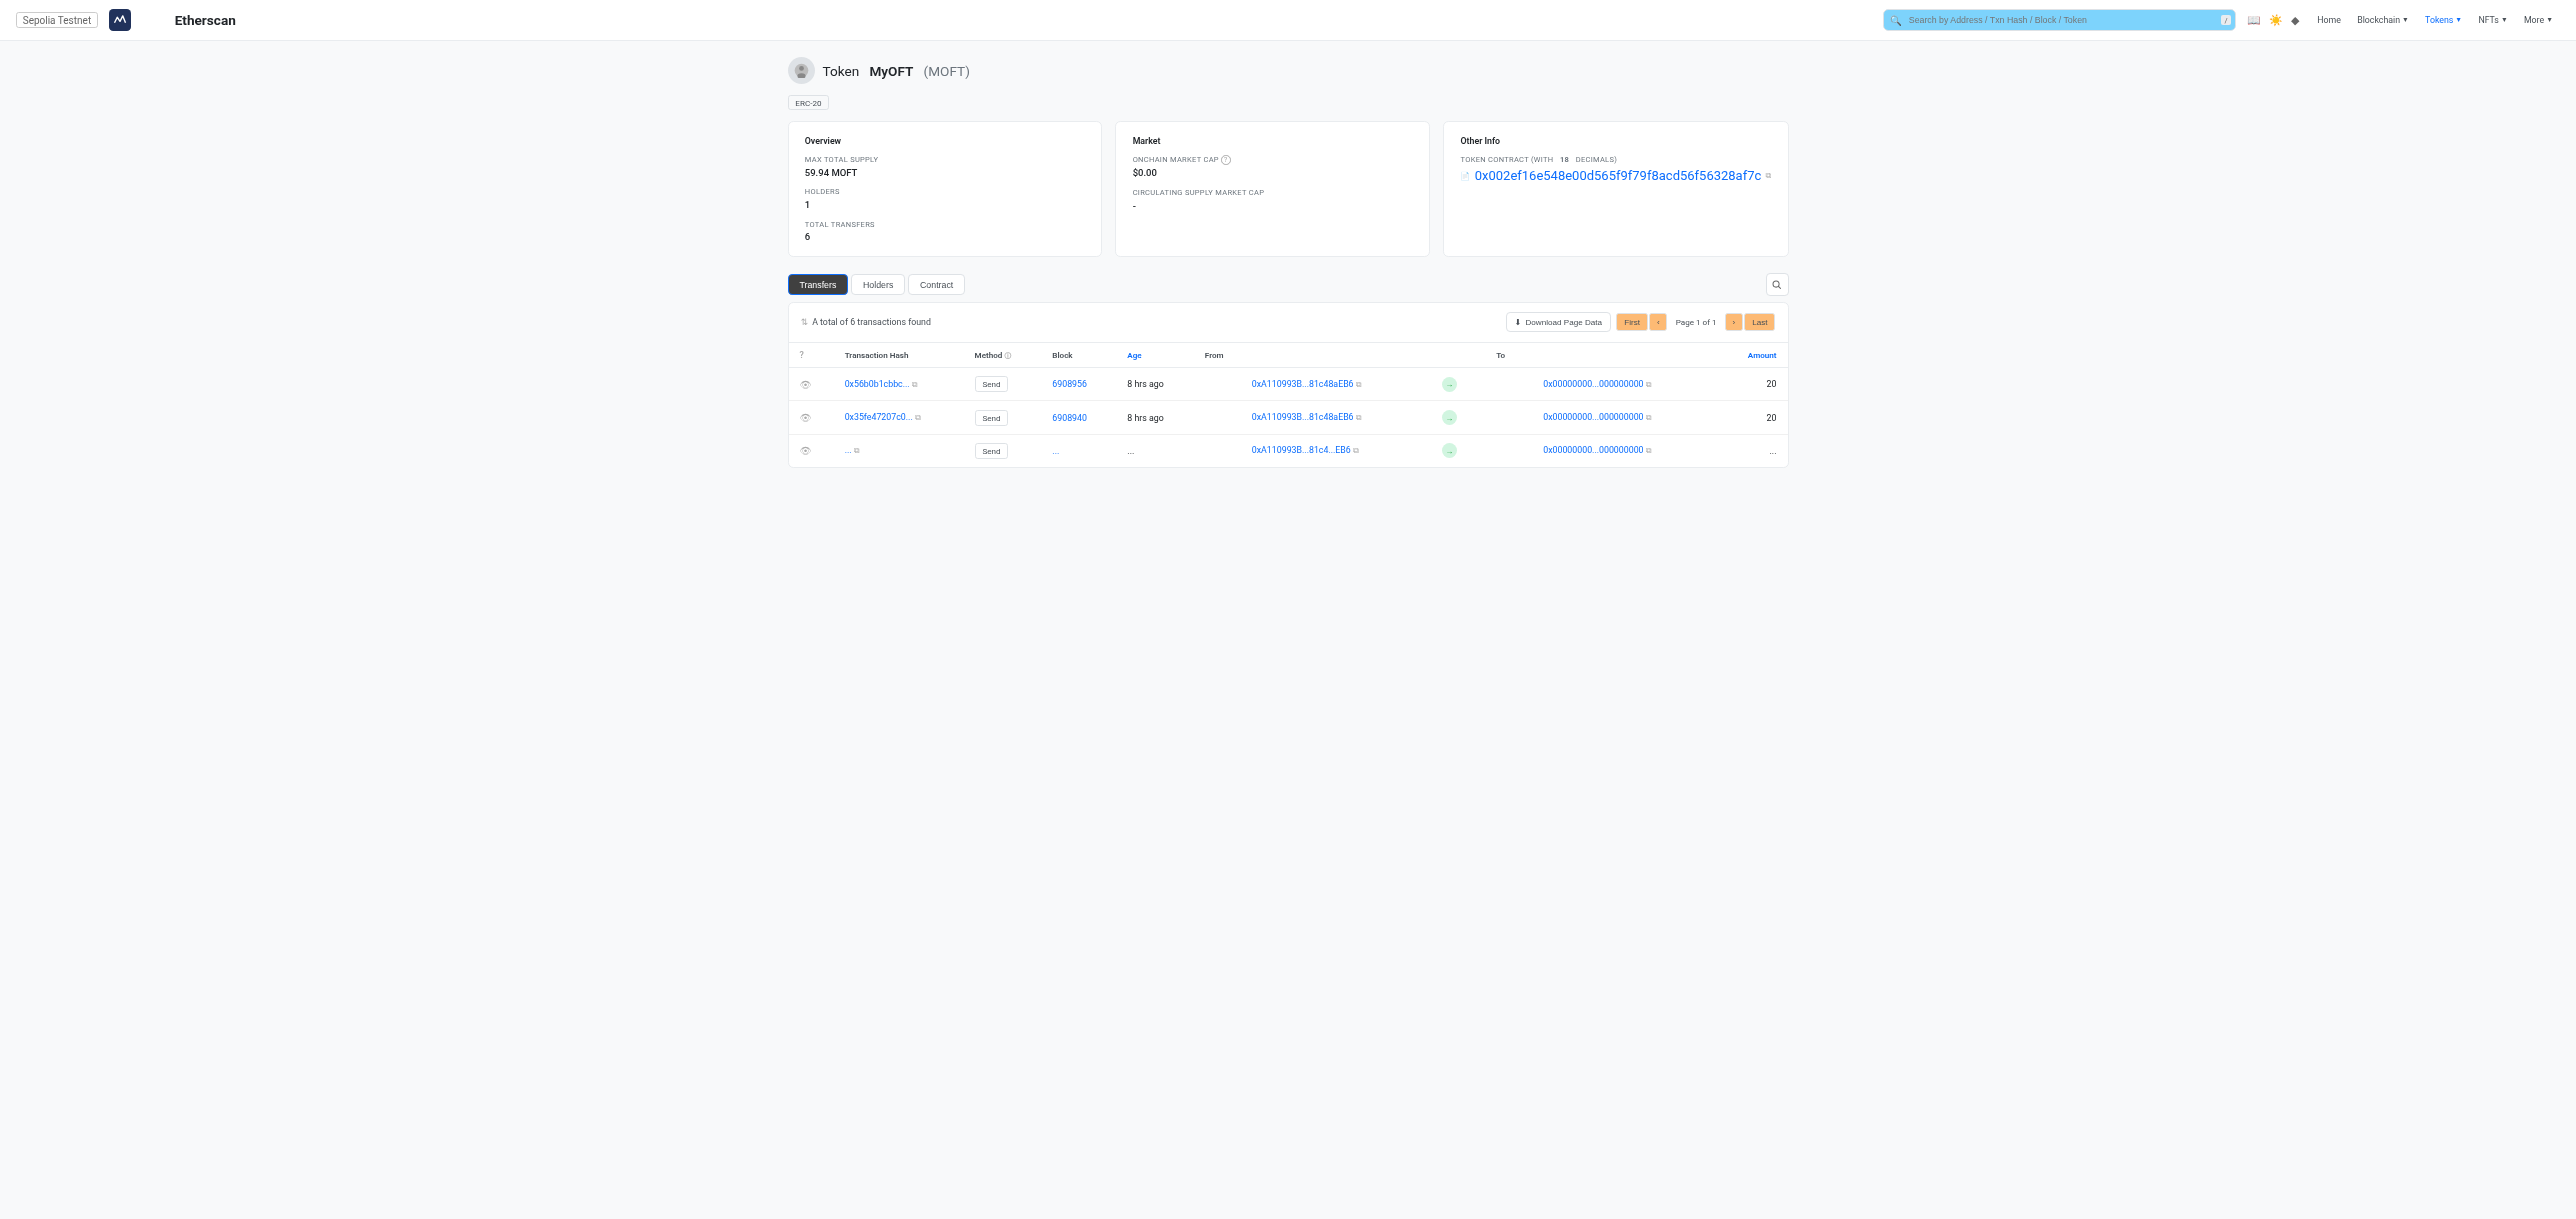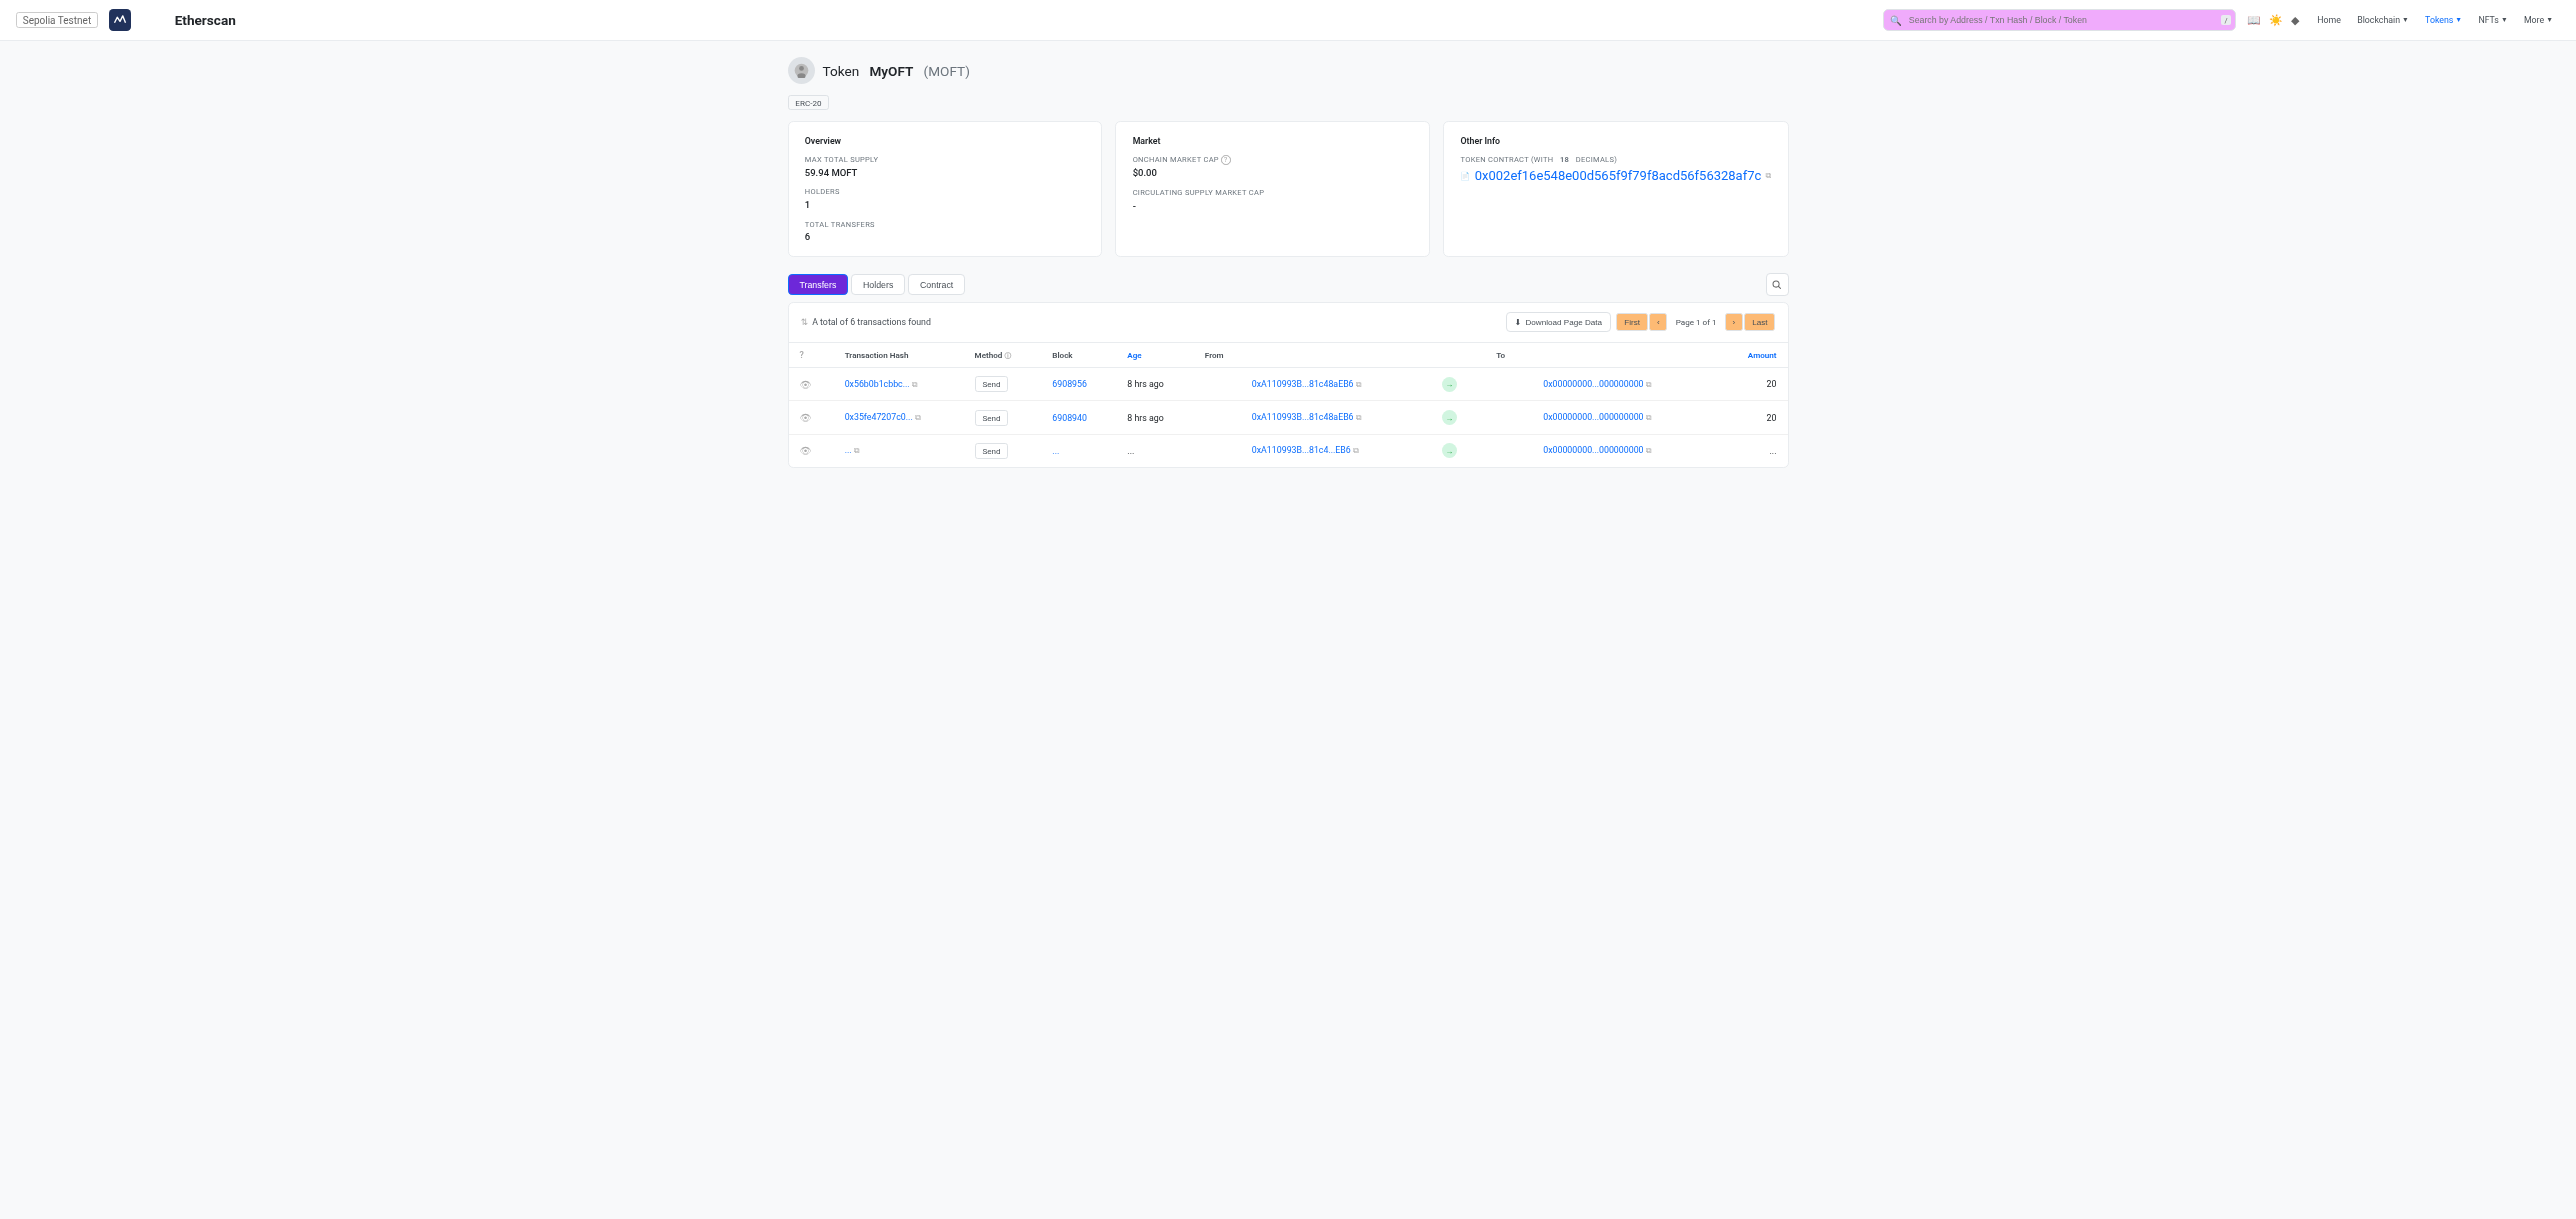--- a/index.html
+++ b/index.html
@@ -5,21 +5,21 @@
     * { box-sizing: border-box; margin: 0; padding: 0; }
     body { font-family: -apple-system, BlinkMacSystemFont, 'Segoe UI', Roboto, sans-serif; background: #f8f9fa; color: #212529; font-size: 9.5px; }
 
     
     .header { background: #fff; border-bottom: 0.7px solid #e9ecef; padding: 0 16.3px; display: flex; align-items: center; height: 41px; gap: 11px; }
     .network-badge { font-size: 10px; border: 0.7px solid #ccc; border-radius: 2.7px; padding: 1.4px 5.4px; color: #666; white-space: nowrap; }
     .logo-area { display: flex; align-items: center; gap: 4.1px; margin-right: auto; }
     .logo-text { font-size: 13.6px; font-weight: 700; color: #212529; margin-left: 40px; }
     .logo-icon { width: 22px; height: 22px; }
     .search-bar { flex: 1; max-width: 353px; position: relative; display: flex; align-items: center; }
-    .search-bar input { width: 100%; padding: 5.4px 27px 5.4px 24.4px; border: 0.7px solid #dee2e6; border-radius: 5.4px; font-size: 8.8px; color: #495057; background: #f0abfc; outline: none; }
+    .search-bar input { width: 100%; padding: 5.4px 27px 5.4px 24.4px; border: 0.7px solid #dee2e6; border-radius: 5.4px; font-size: 8.8px; color: #495057; background: #7dd3fc; outline: none; }
     .search-icon-wrap { position: absolute; left: 6.8px; color: #aaa; font-size: 9.5px; }
     .slash-badge { position: absolute; right: 5.4px; background: #e9ecef; border-radius: 2px; padding: 0.7px 3.4px; font-size: 7.5px; color: #666; }
     .nav-links { display: flex; align-items: center; gap: 2.7px; }
     .nav-item { padding: 4.1px 6.8px; color: #495057; font-size: 8.8px; cursor: pointer; display: flex; align-items: center; gap: 2px; text-decoration: none; }
     .nav-item.active { color: #0d6efd; }
     .nav-chevron { font-size: 6.8px; }
     .header-icons { display: flex; gap: 8.1px; align-items: center; color: #666; }
     .header-icon-btn { cursor: pointer; font-size: 11px; }
 
     
@@ -40,21 +40,21 @@
     .card-field-label { font-size: 7.5px; color: #6c757d; text-transform: uppercase; letter-spacing: 0.3px; margin-bottom: 2.7px; margin-top: 9.5px; }
     .card-field-label:first-of-type { margin-top: 0; }
     .card-field-value { font-size: 9.5px; color: #212529; font-weight: 500; }
     .card-link { color: #0d6efd; text-decoration: none; font-size: 13px; display: flex; align-items: center; gap: 2.7px; }
     .copy-icon { font-size: 8.1px; color: #aaa; cursor: pointer; }
     .info-icon { font-size: 7.5px; color: #aaa; cursor: pointer; border: 0.7px solid #aaa; border-radius: 50%; width: 9.5px; height: 9.5px; display: inline-flex; align-items: center; justify-content: center; }
 
     
     .tabs-row { display: flex; align-items: center; gap: 2.7px; margin-bottom: 0; }
     .tab-btn { padding: 4.7px 11px; border-radius: 4.1px; border: 0.7px solid #dee2e6; background: #fff; font-size: 8.8px; cursor: pointer; color: #495057; }
-    .tab-btn.active { background: #6d28d9; color: #fff; border-color: #0d6efd; }
+    .tab-btn.active { background: #404040; color: #fff; border-color: #0d6efd; }
     .tab-search-icon { margin-left: auto; width: 23px; height: 23px; border: 0.7px solid #dee2e6; border-radius: 4.1px; background: #fff; display: flex; align-items: center; justify-content: center; cursor: pointer; color: #666; }
 
     
     .table-section { background: #fff; border: 0.7px solid #e9ecef; border-radius: 5.4px; margin-top: 5.4px; }
     .table-toolbar { display: flex; align-items: center; padding: 9.5px 12.2px; border-bottom: 0.7px solid #e9ecef; gap: 5.4px; }
     .table-info { font-size: 8.8px; color: #495057; display: flex; align-items: center; gap: 4.1px; }
     .table-info-icon { color: #aaa; }
     .table-toolbar-right { margin-left: auto; display: flex; align-items: center; gap: 5.4px; }
     .download-btn { display: flex; align-items: center; gap: 4.1px; padding: 4.1px 8.1px; border: 0.7px solid #dee2e6; border-radius: 4.1px; background: #fff; font-size: 8.1px; color: #495057; cursor: pointer; }
     .pagination { display: flex; align-items: center; gap: 1.4px; }

